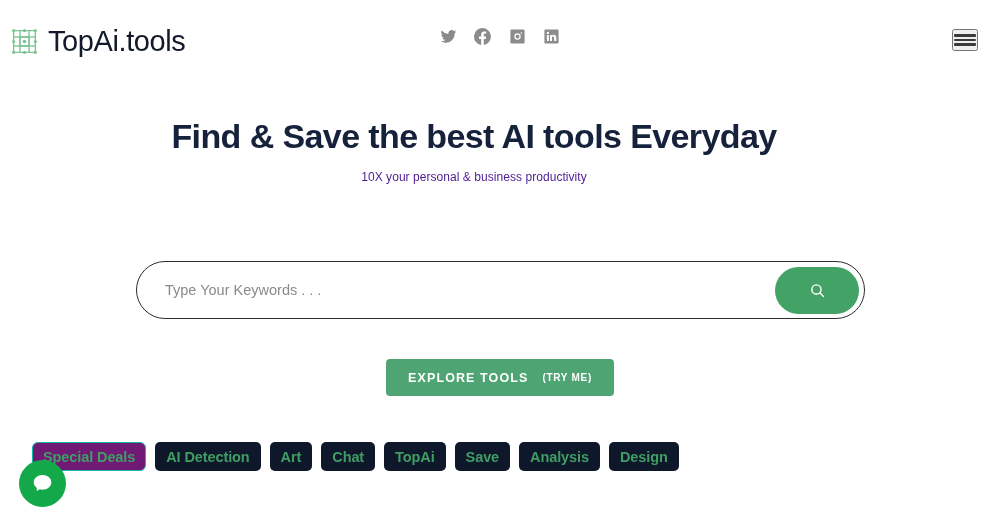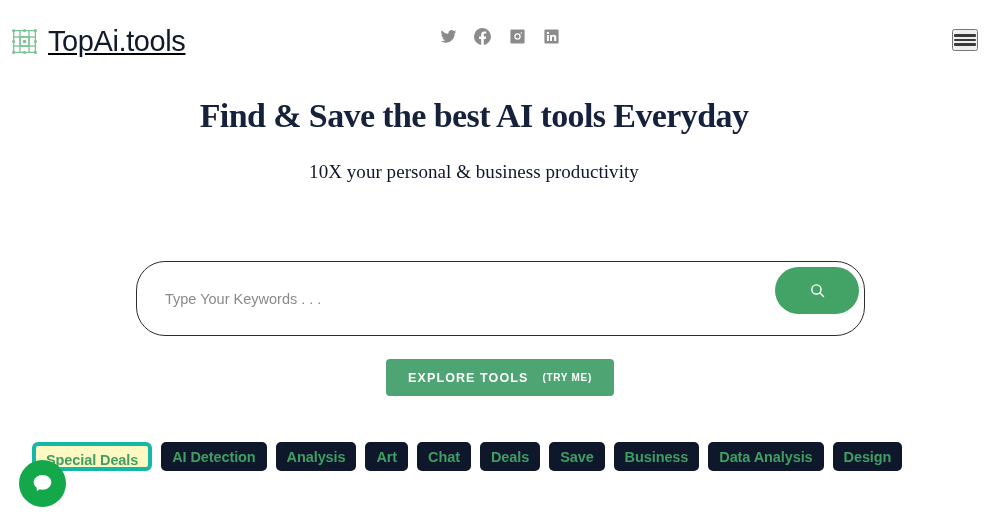--- a/index.html
+++ b/index.html
@@ -29,21 +29,20 @@
     display: flex;
     align-items: center;
     padding: 0 24px 0 10px;
   }
 
   .brand {
     display: flex;
     align-items: center;
     gap: 9px;
     flex: 0 0 auto;
-    text-decoration: underline;
   }
 
   .brand-mark {
     width: 29px;
     height: 29px;
     display: block;
     flex: 0 0 auto;
   }
 
   .brand-name {
@@ -90,50 +89,49 @@
     display: block;
     height: 2.6px;
     width: 100%;
     background: #3a3a3a;
     border-radius: 1px;
   }
 
   
   .hero {
     position: absolute;
-    top: 96px;
+    top: 116px;
     left: 0;
     width: 948px;
     text-align: center;
-    font-family: Liberation Serif, serif;
   }
 
   .hero-title {
     font-size: 34px;
     font-weight: 700;
     color: #16213b;
     letter-spacing: -0.6px;
     line-height: 1.18;
   }
 
   .hero-sub {
-    margin-top: 25px;
-    font-size: 19px;
+    margin-top: 14px;
+    font-size: 12px;
     font-weight: 400;
-    color: #0f172a;
+    color: #4c1d95;
     letter-spacing: 0.05px;
   }
 
   
   .search-wrap {
     position: absolute;
     top: 261px;
     left: 136px;
     width: 729px;
-    height: 75px;
+    height: 58px;
   }
 
   .search-box {
     position: relative;
     width: 100%;
     height: 100%;
     border: 1.6px solid #2c2c2c;
     border-radius: 29px;
     background: #ffffff;
     display: flex;
@@ -223,22 +221,22 @@
     color: #3f9e63;
     font-size: 14.5px;
     font-weight: 700;
     line-height: 29px;
     border: 1px solid transparent;
     cursor: pointer;
     letter-spacing: -0.1px;
   }
 
   .tag.active {
-    background: #fef9c3;
-    border: 4px solid #14b8a6;
+    background: #701a75;
+    border: 1px solid #14b8a6;
     border-radius: 6px;
   }
 
   
   .chat-widget {
     position: absolute;
     left: 19px;
     bottom: 18px;
     width: 47px;
     height: 47px;
@@ -333,27 +331,25 @@
   </div>
 
   <button class="explore-btn">
     <span class="explore-main">EXPLORE TOOLS</span>
     <span class="explore-sub">(TRY ME)</span>
   </button>
 
   <div class="tags" id="tags-row">
       <button class="tag active">Special Deals</button>
       <button class="tag">AI Detection</button>
-      <button class="tag">Analysis</button>
       <button class="tag">Art</button>
       <button class="tag">Chat</button>
-      <button class="tag">Deals</button>
+      <button class="tag">TopAi</button>
       <button class="tag">Save</button>
-      <button class="tag">Business</button>
-      <button class="tag">Data Analysis</button>
+      <button class="tag">Analysis</button>
       <button class="tag">Design</button>
     </div>
 
   <button class="chat-widget">
     <svg viewBox="0 0 24 24" fill="#ffffff">
       <path d="M12 3C6.9 3 2.8 6.4 2.8 10.6c0 2.3 1.2 4.4 3.2 5.8v3.3l3.1-1.7c.9.2 1.9.4 2.9.4 5.1 0 9.2-3.4 9.2-7.8S17.1 3 12 3z"></path>
     </svg>
   </button>
 
 </div>

